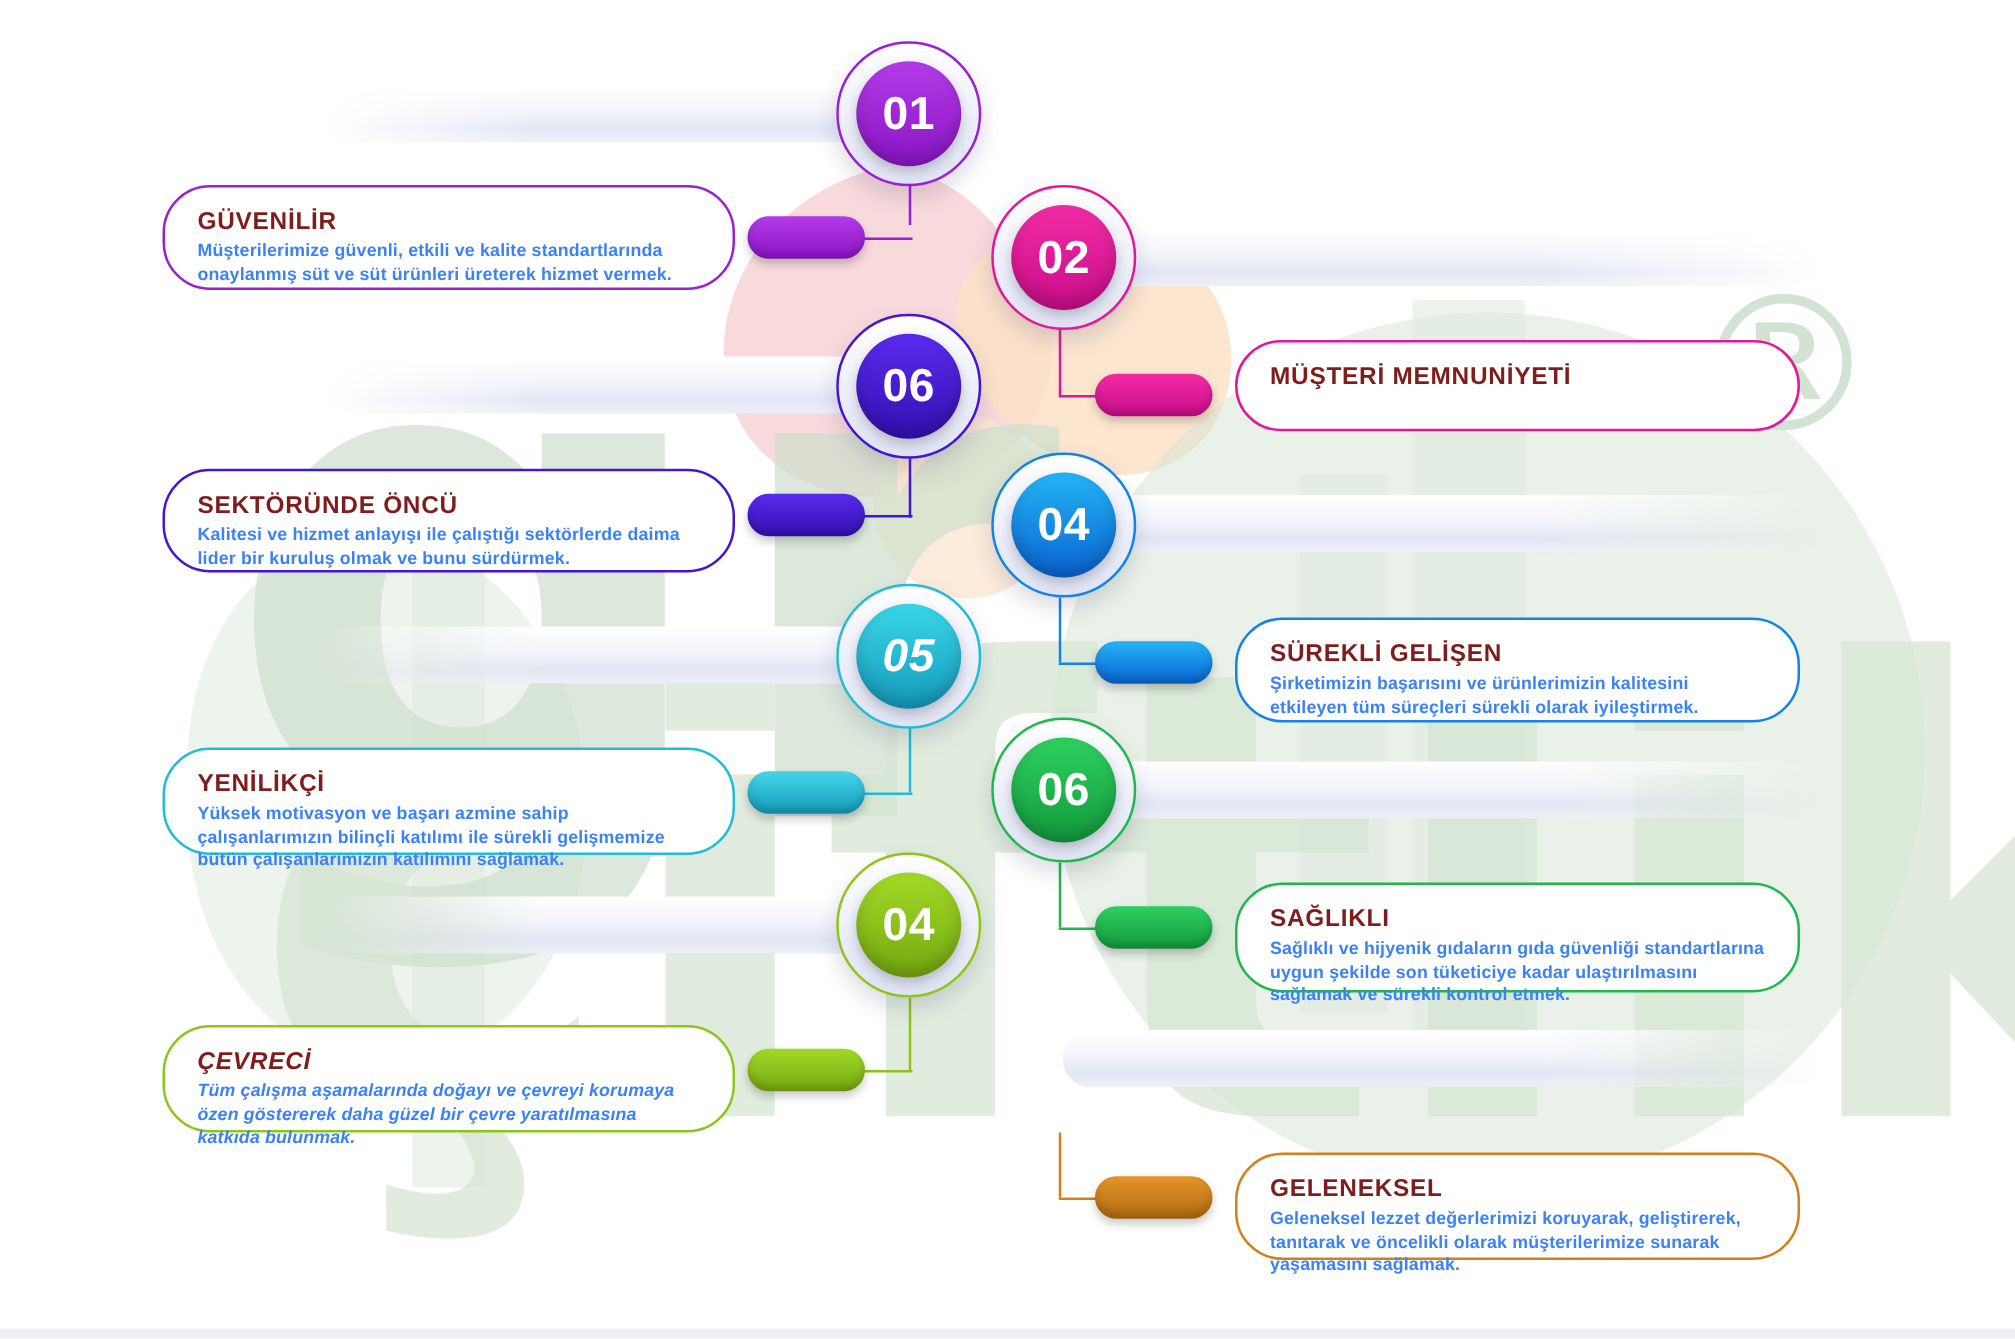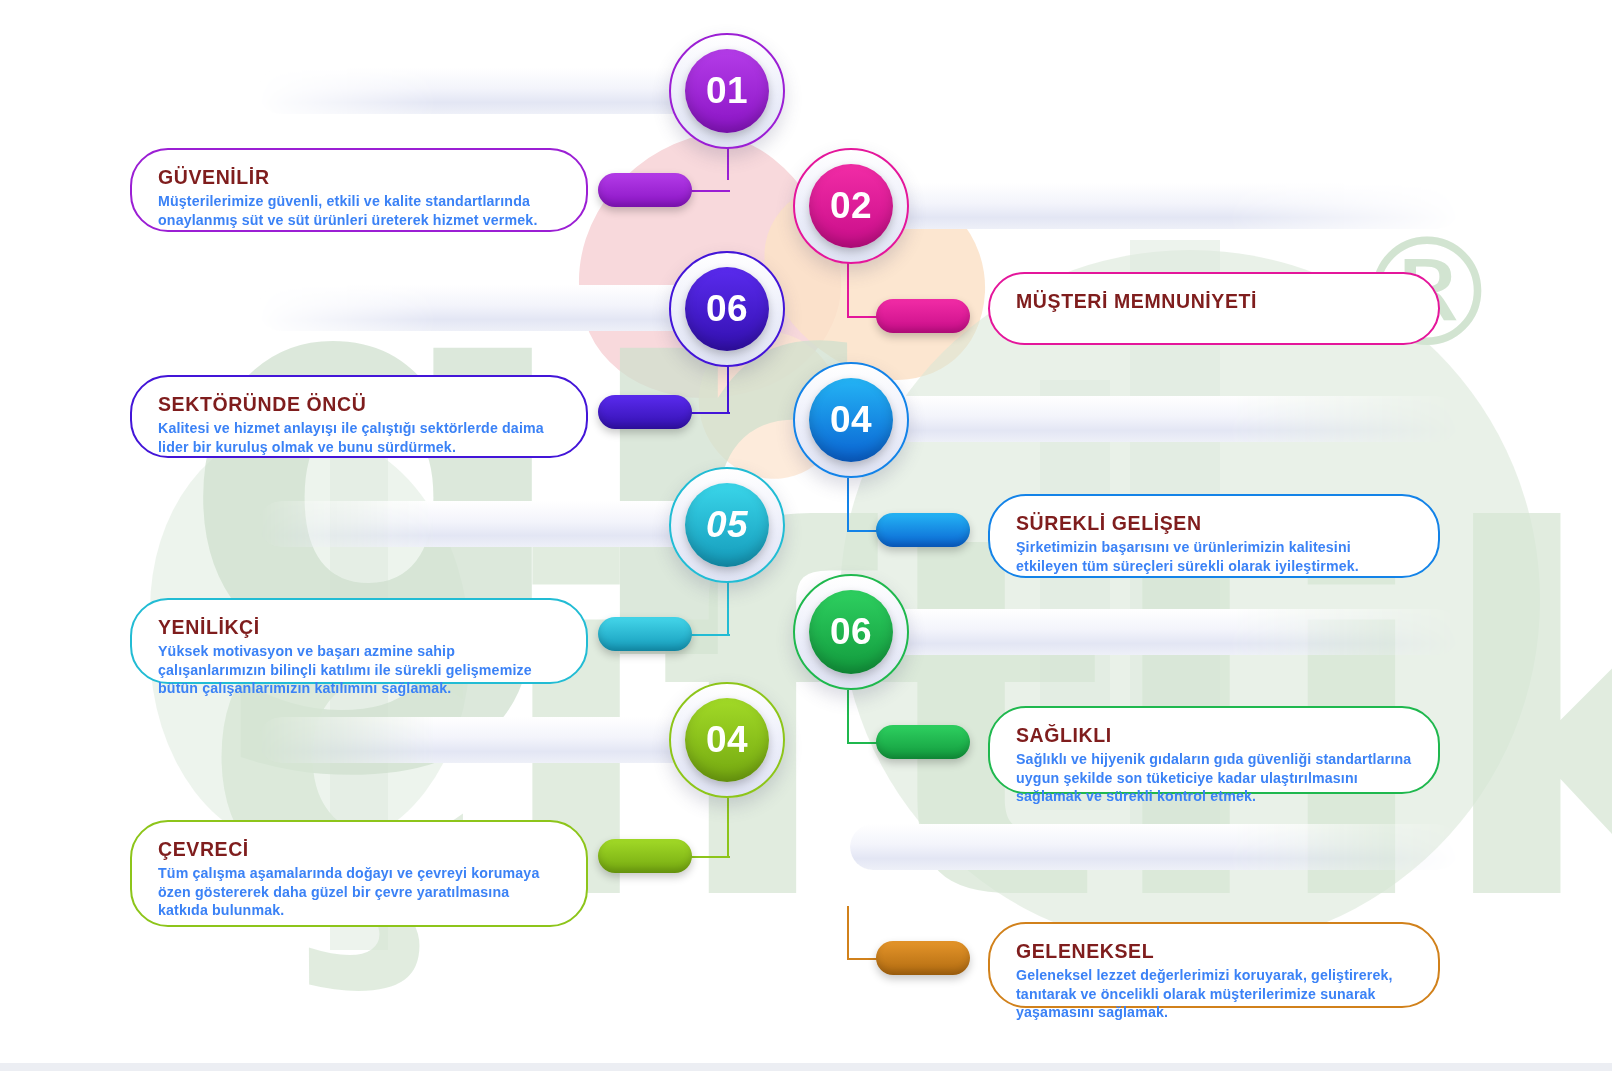--- a/index.html
+++ b/index.html
@@ -227,21 +227,21 @@
   <div class="card" style="left:130px;top:598px;width:458px;height:86px;border-color:#22bcd4;">
     <h3>YENİLİKÇİ</h3>
     <p>Yüksek motivasyon ve başarı azmine sahip çalışanlarımızın bilinçli katılımı ile sürekli gelişmemize bütün çalışanlarımızın katılımını sağlamak.</p>
   </div>
 
   <div class="card" style="left:988px;top:706px;width:452px;height:88px;border-color:#1fb84e;">
     <h3>SAĞLIKLI</h3>
     <p>Sağlıklı ve hijyenik gıdaların gıda güvenliği standartlarına uygun şekilde son tüketiciye kadar ulaştırılmasını sağlamak ve sürekli kontrol etmek.</p>
   </div>
 
-  <div class="card" style="left:130px;top:820px;width:458px;height:107px;border-color:#8dc51a;">
+  <div class="card" style="left:130px;top:820px;width:458px;height:86px;border-color:#8dc51a;font-style:italic;">
     <h3>ÇEVRECİ</h3>
     <p>Tüm çalışma aşamalarında doğayı ve çevreyi korumaya özen göstererek daha güzel bir çevre yaratılmasına katkıda bulunmak.</p>
   </div>
 
   <div class="card" style="left:988px;top:922px;width:452px;height:86px;border-color:#d1811b;">
     <h3>GELENEKSEL</h3>
     <p>Geleneksel lezzet değerlerimizi koruyarak, geliştirerek, tanıtarak ve öncelikli olarak müşterilerimize sunarak yaşamasını sağlamak.</p>
   </div>
 
   <div class="bottom-rule"></div>

